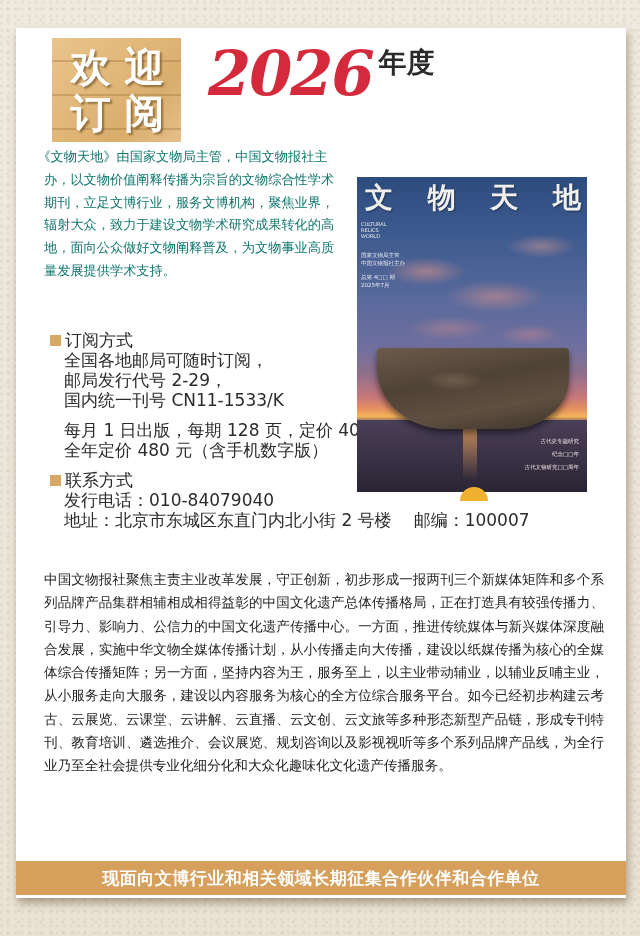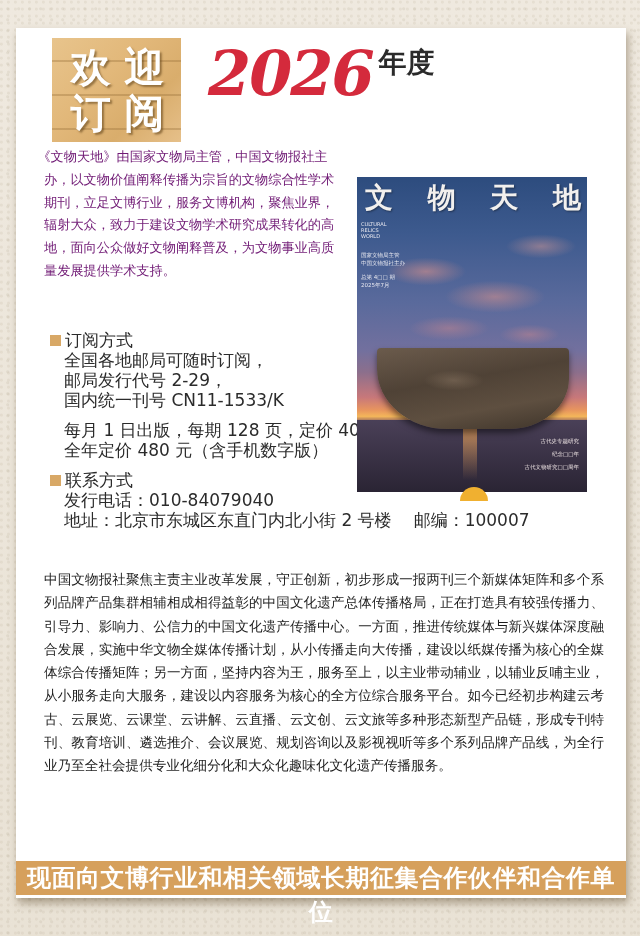--- a/index.html
+++ b/index.html
@@ -70,21 +70,21 @@
     font-weight: bold;
     color: #111;
     letter-spacing: 2px;
   }
   .intro {
     position: absolute;
     left: 28px; top: 118px;
     width: 300px;
     font-size: 13.2px;
     line-height: 22.8px;
-    color: #701a75;
+    color: #0f766e;
   }
   .intro p { text-indent: -0.5em; padding-left: 0; }
   .info {
     position: absolute;
     left: 48px; top: 302px;
     width: 420px;
     font-size: 17px;
     color: #2b2b2b;
   }
   .info-block { margin-bottom: 10px; }
@@ -174,21 +174,21 @@
     line-height: 23.3px;
     color: #1d1d1d;
     text-align: justify;
   }
   .banner {
     position: absolute;
     left: 0; top: 833px;
     width: 610px; height: 34px;
     background: #d6a05c;
     color: #fff;
-    font-size: 24px;
+    font-size: 17px;
     font-weight: bold;
     line-height: 34px;
     text-align: center;
     letter-spacing: 0.5px;
   }
 </style>
 </head>
 <body>
 
 <div class="card">

